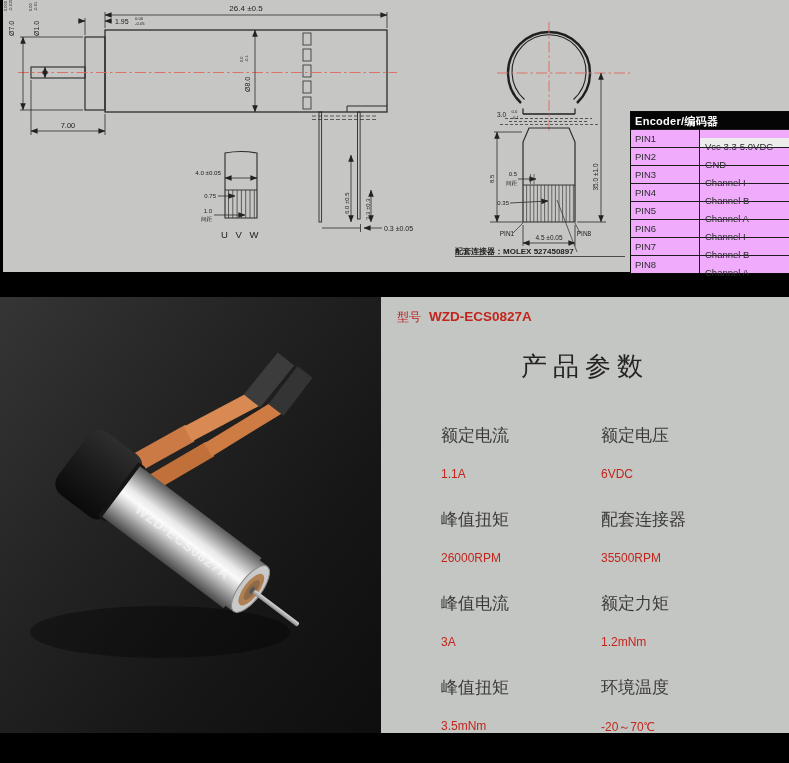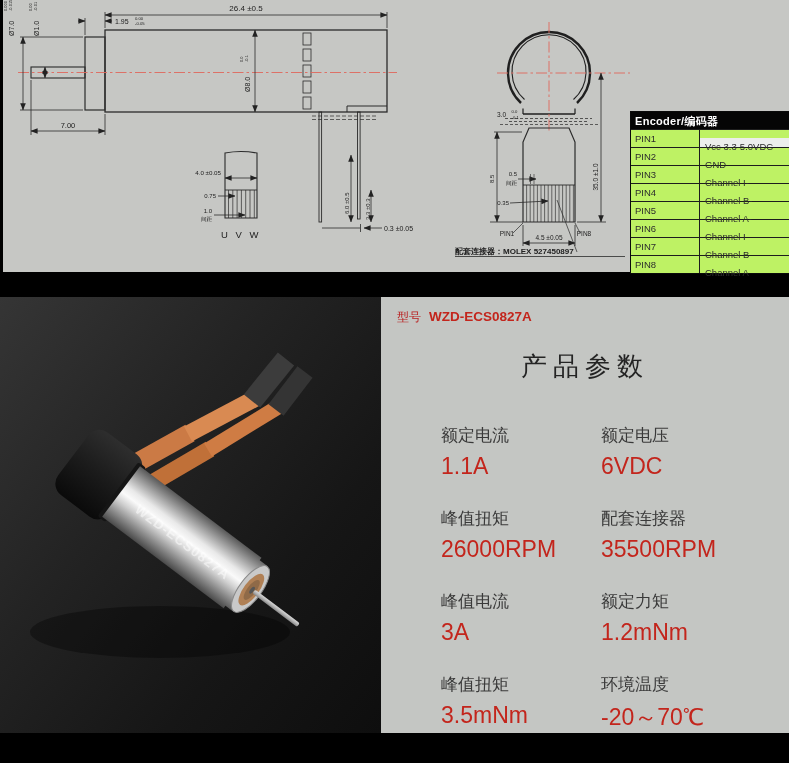--- a/index.html
+++ b/index.html
@@ -5,21 +5,21 @@
   html,body{margin:0;padding:0;background:#000;}
   body{width:789px;height:763px;position:relative;overflow:hidden;
        font-family:"Liberation Sans", sans-serif;}
 
   
   .draw-panel{position:absolute;left:0;top:0;width:789px;height:272px;}
   .draw-svg{position:absolute;left:0;top:0;}
 
   
   .enc-table{position:absolute;left:630px;top:111px;width:158px;
-             border:1px solid #0a0a0a;background:#bef264;}
+             border:1px solid #0a0a0a;background:#f0abfc;}
   .enc-header{background:#050505;color:#fff;font-weight:bold;font-size:11px;
               padding:2px 4px 1px 4px;height:14px;letter-spacing:.3px;}
   .enc-row{display:flex;height:17px;border-top:1px solid #1d1d1d;}
   .enc-pin{width:64px;border-right:1px solid #1d1d1d;font-size:9.5px;color:#2d2d2d;
            padding:3px 0 0 4px;}
   .enc-desc{flex:1;font-size:9.5px;color:#2d2d2d;padding:3px 0 0 5px;margin-top:8px;}
   .enc-desc.hl{background:#eceeec;}
 
   
   .photo{position:absolute;left:0;top:297px;width:381px;height:436px;
@@ -30,21 +30,21 @@
                background:#c4c6c3;}
   .model-row{padding:10px 0 0 16px;}
   .model-label{font-size:12px;color:#b91c1c;}
   .model-value{font-size:13.5px;color:#c3251c;margin-left:8px;font-weight:bold;}
   .panel-title{margin-top:23px;text-align:center;font-size:26px;font-weight:normal;
                color:#242424;letter-spacing:6px;}
   .params{display:grid;grid-template-columns:160px 160px;padding-left:60px;
           margin-top:40px;row-gap:27px;}
   .param{text-align:left;}
   .param .name{font-size:17px;color:#3a3a3a;}
-  .param .value{font-size:23px;color:#c3251c;margin-top:6px;}
+  .param .value{font-size:12px;color:#c3251c;margin-top:20px;}
 </style>
 </head>
 <body>
 
 <div class="draw-panel">
 <svg class="draw-svg" width="789" height="272" viewBox="0 0 789 272">
   <defs>
     <marker id="arw" markerUnits="userSpaceOnUse" markerWidth="7" markerHeight="7" viewBox="0 0 10 10" refX="9.5" refY="5" orient="auto-start-reverse">
       <path d="M0,1 L10,5 L0,9 Z" fill="#222"></path>
     </marker>

